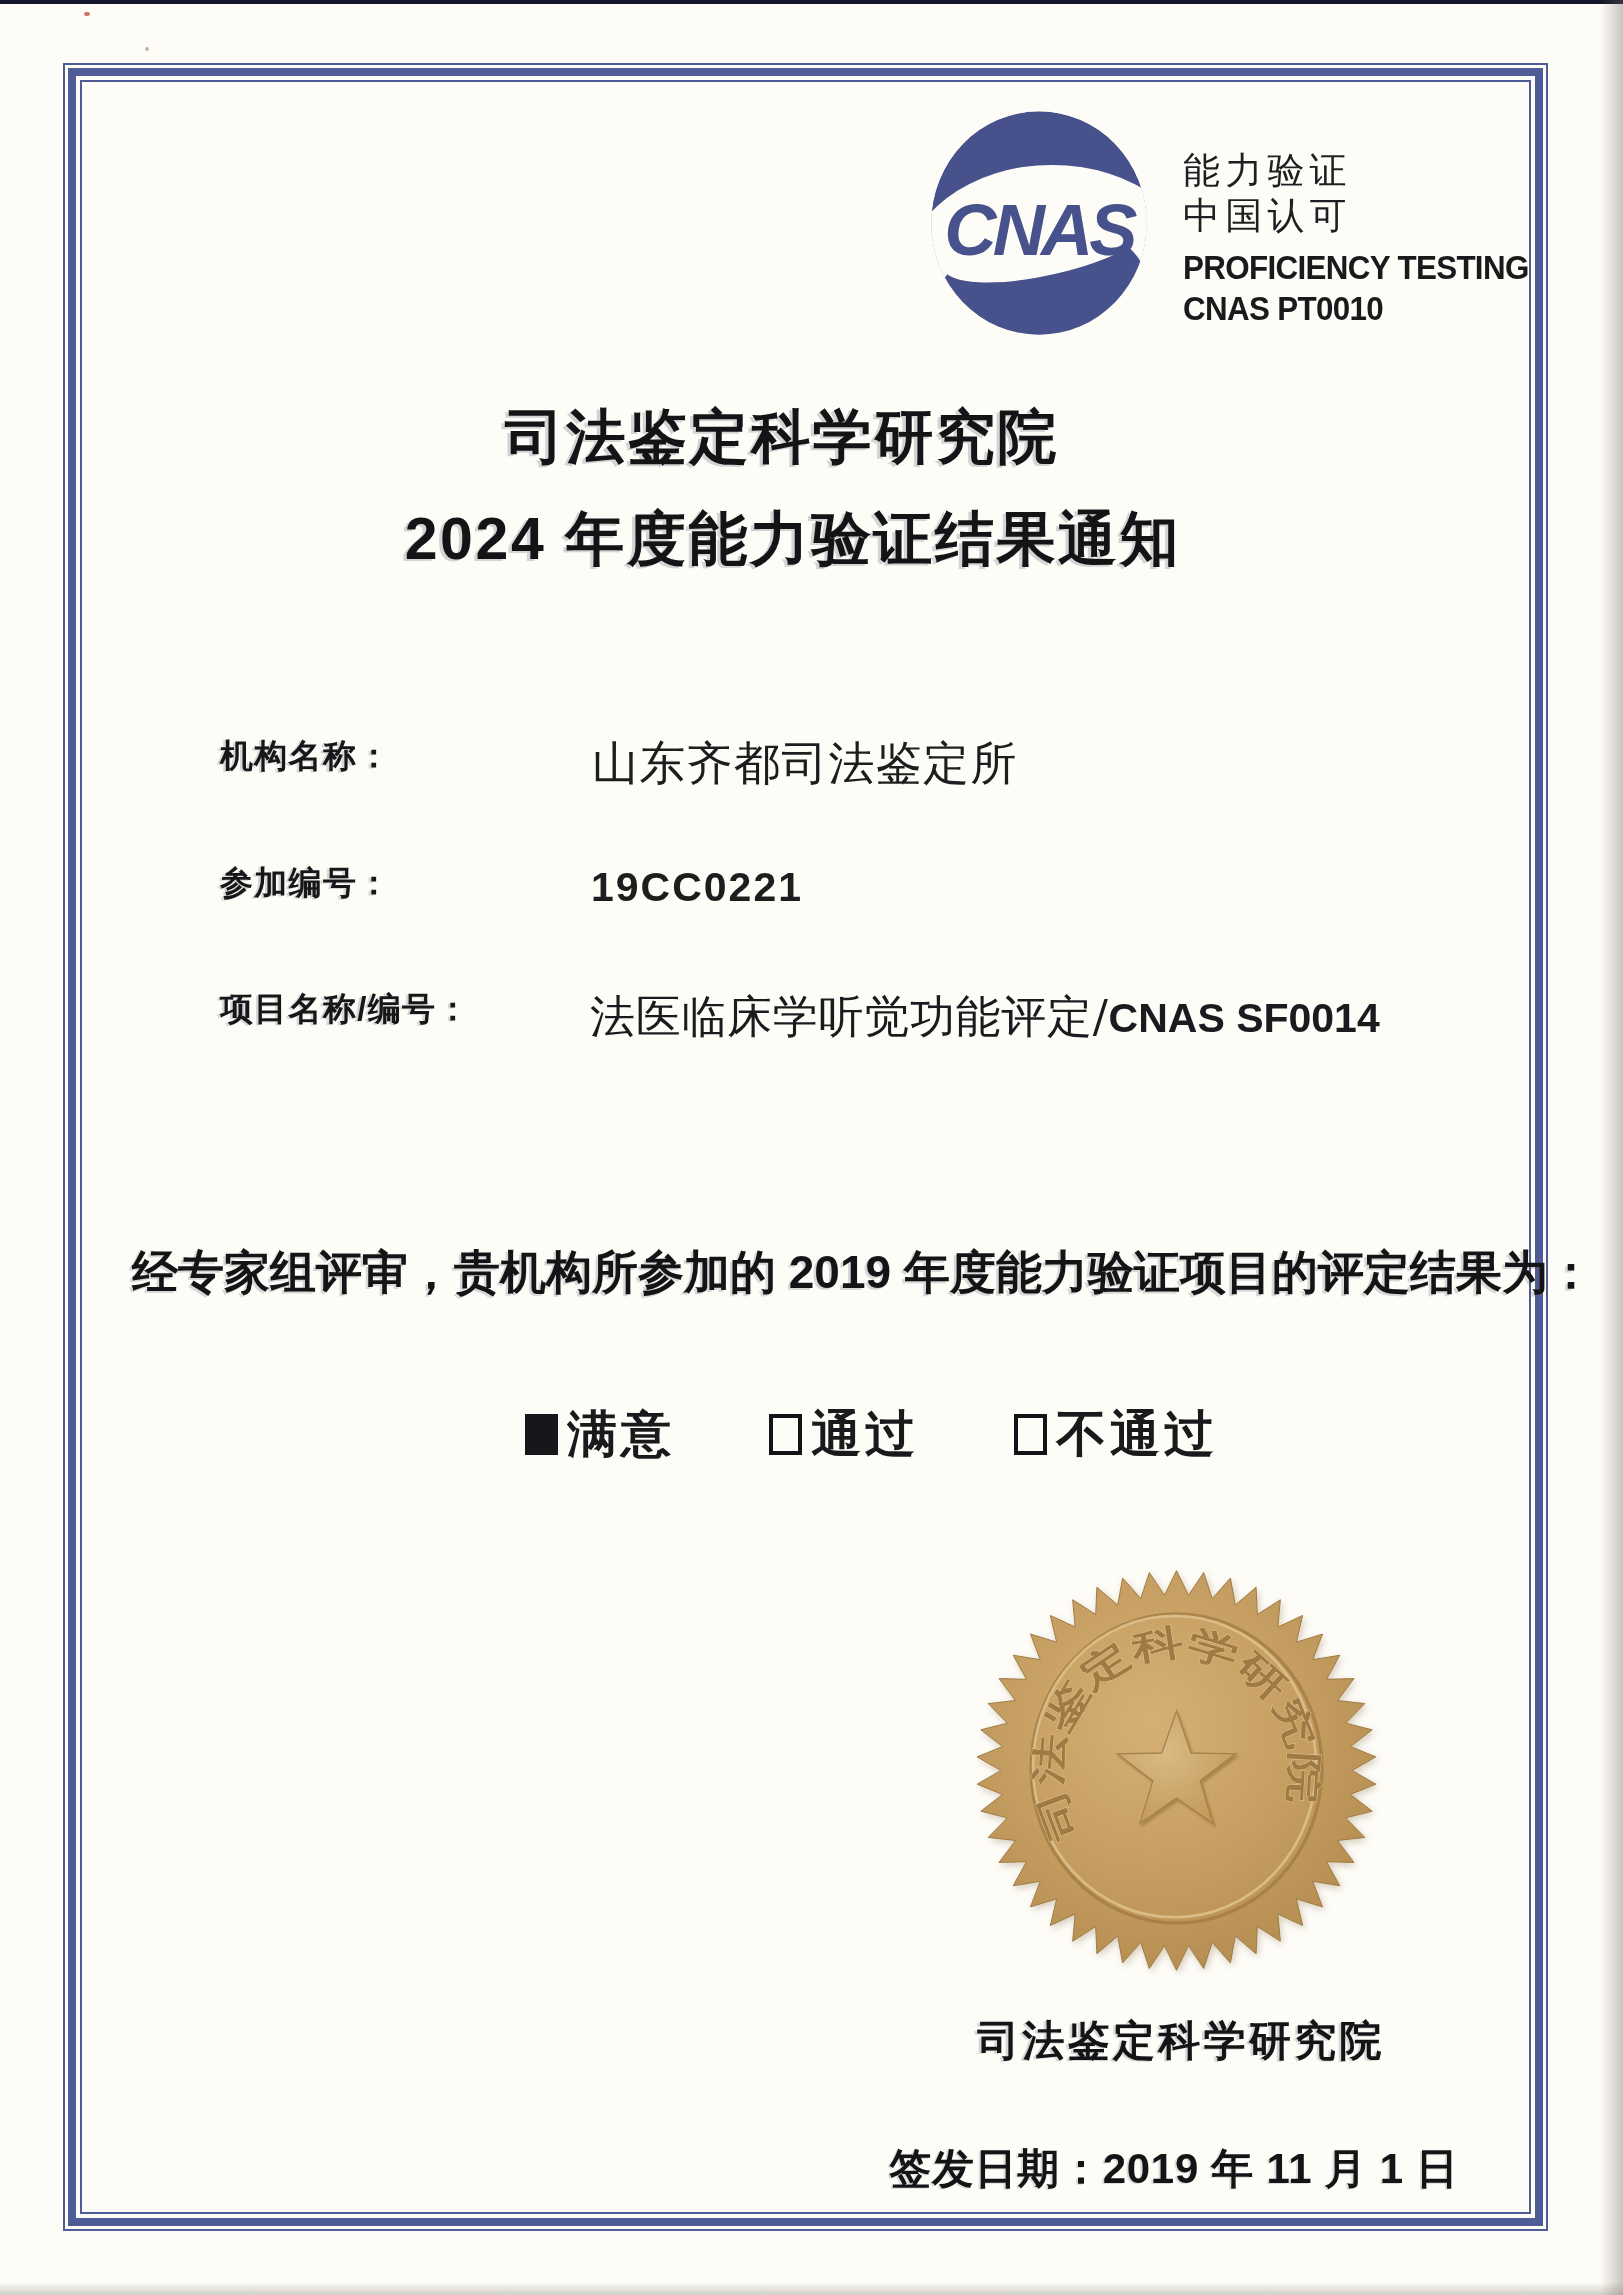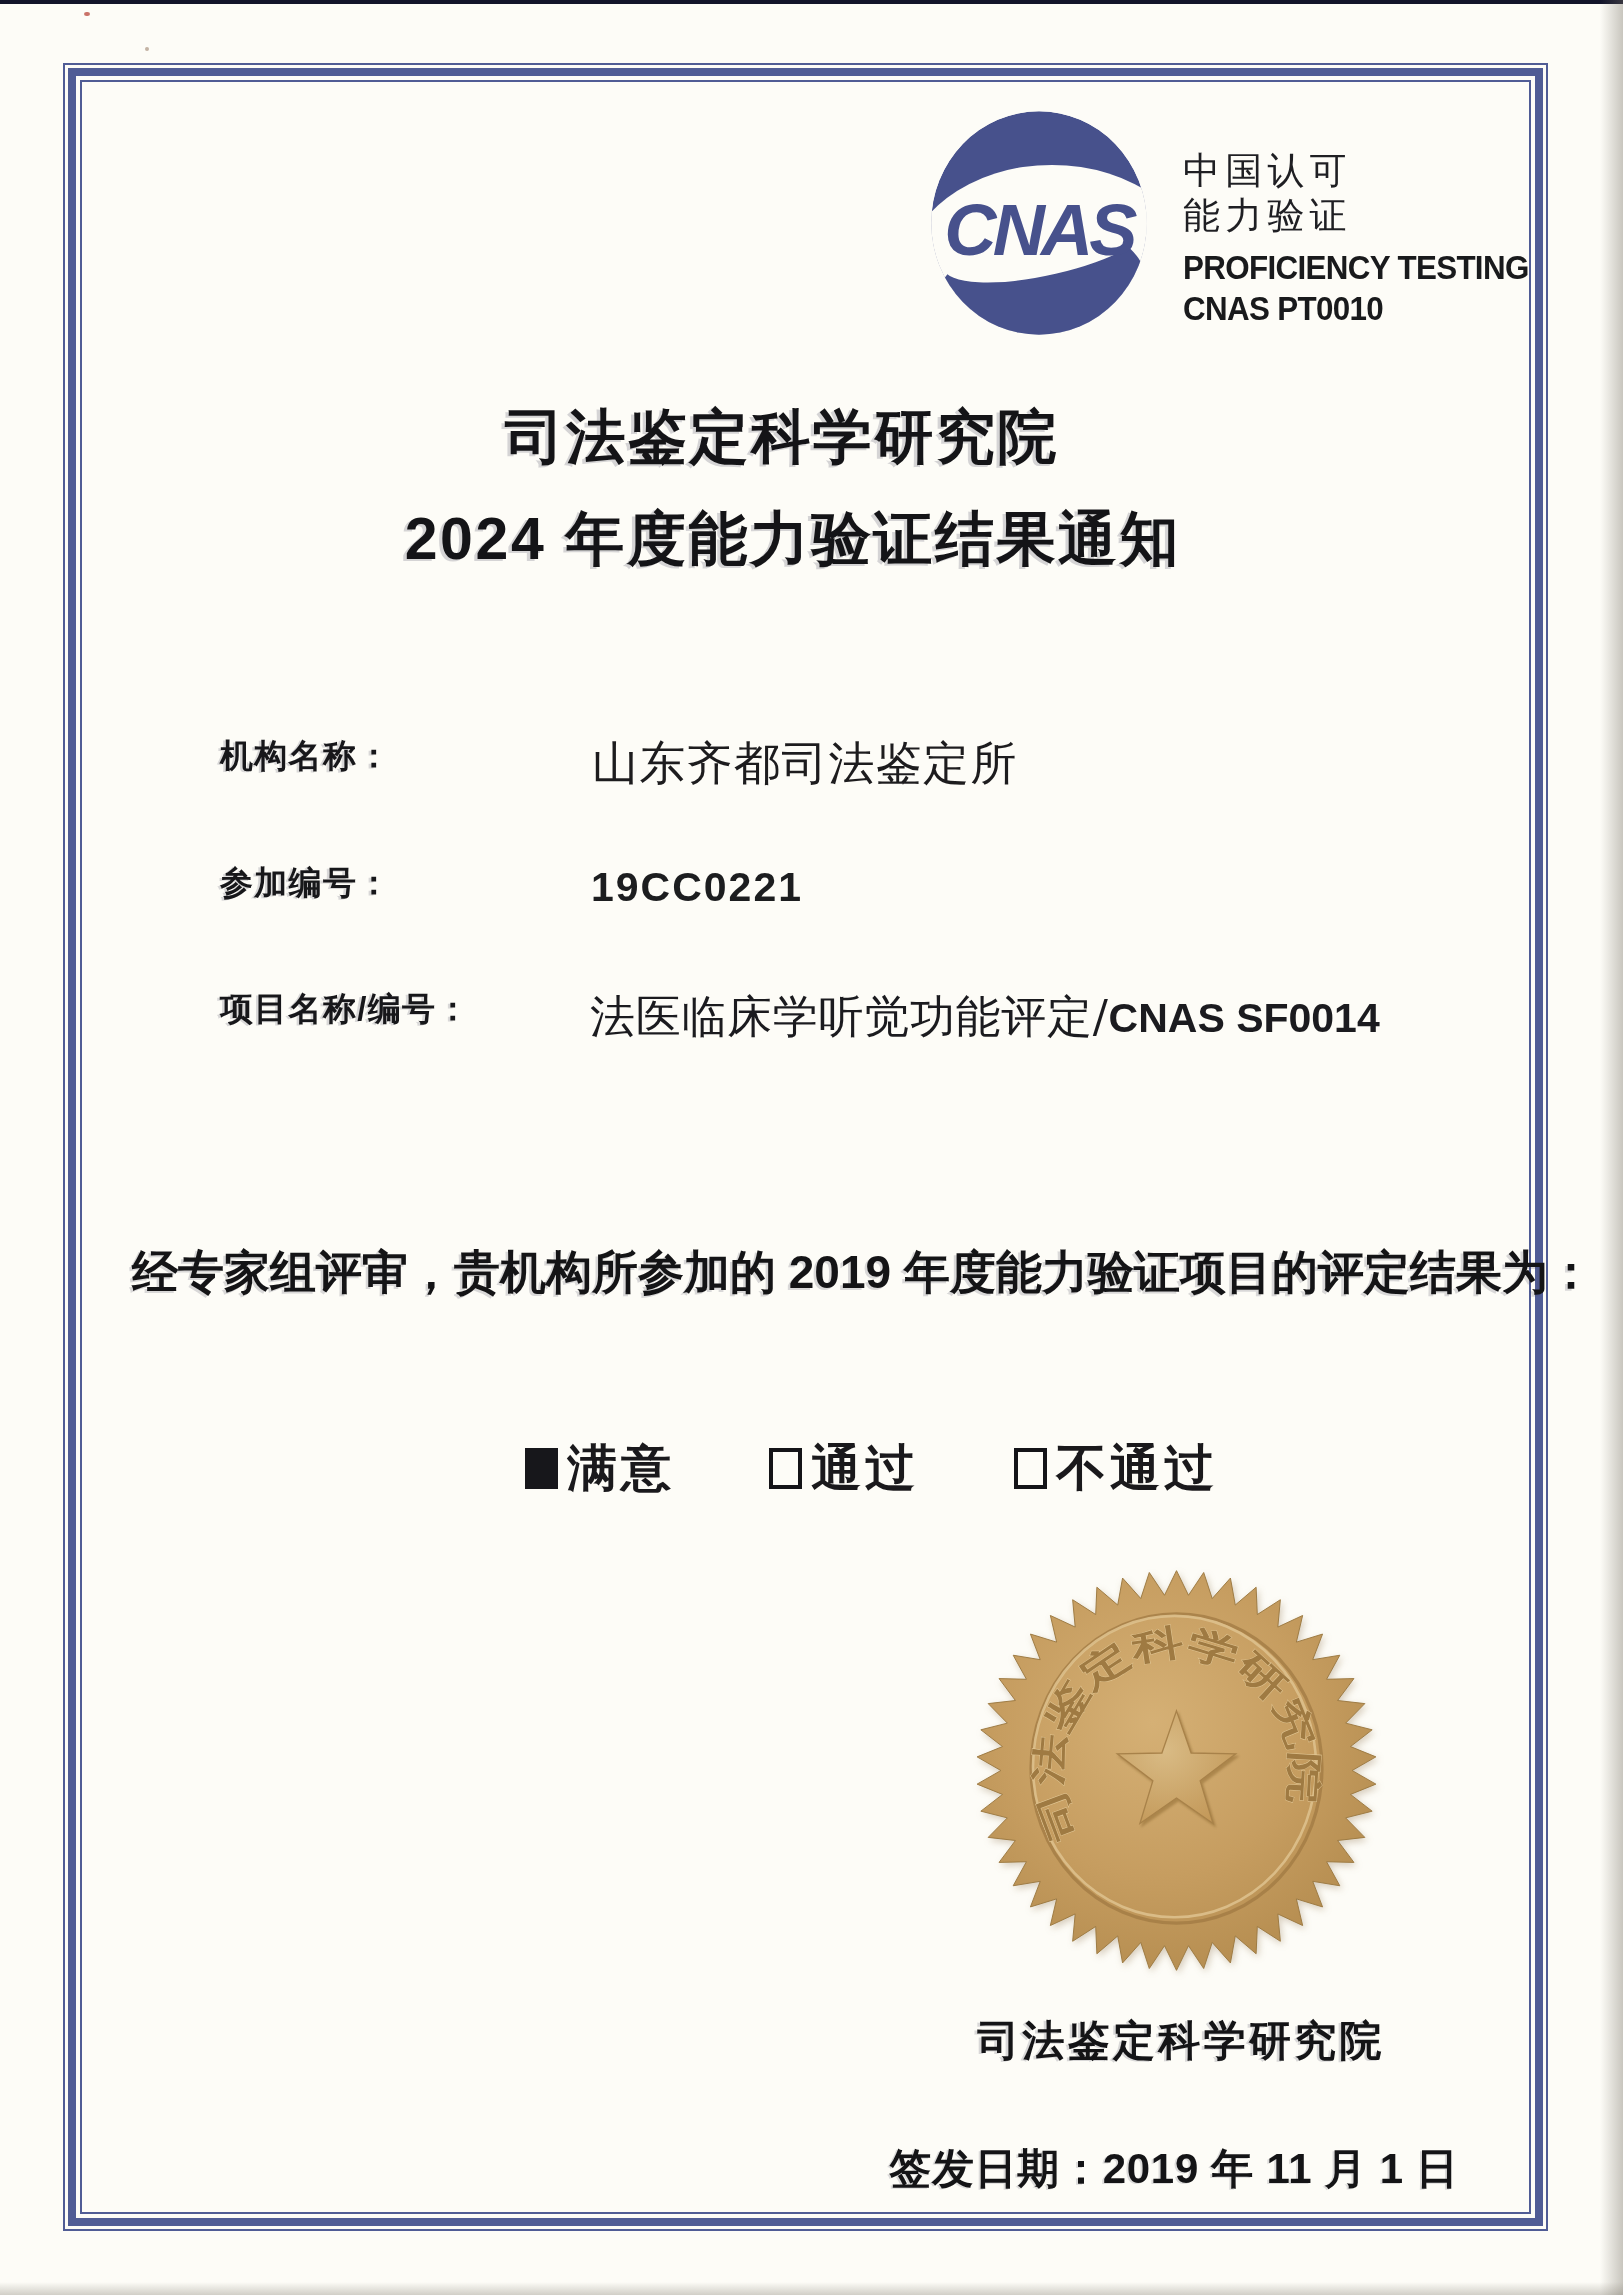--- a/index.html
+++ b/index.html
@@ -54,21 +54,21 @@
   .f-value-mix{position:absolute;top:0;white-space:nowrap;}
   .f-value-mix .cn{font-family:"DejaVu Serif","Liberation Serif",serif;font-size:45px;letter-spacing:0.7px;}
   .f-value-mix .en{font-size:41px;font-weight:bold;letter-spacing:0;}
 
   
   .statement{position:absolute;left:132px;top:1242px;width:1388px;font-size:46px;
     font-weight:bold;color:#141416;letter-spacing:0;white-space:nowrap;
     text-shadow:-2.6px 2px 0 rgba(75,75,95,.20);text-align:center;}
 
   
-  .option{position:absolute;top:1435px;display:flex;align-items:center;gap:9.2px;padding-left:37px;}
+  .option{position:absolute;top:1401px;display:flex;align-items:center;gap:9.2px;padding-left:37px;}
   .cbox{width:33px;height:41px;border:4.6px solid #141418;box-sizing:border-box;background:transparent;}
   .cbox.filled{background:#17171b;border-color:#17171b;}
   .olabel{font-family:"DejaVu Serif","Liberation Serif",serif;font-weight:bold;
     font-size:50px;color:#1a191c;letter-spacing:3.9px;white-space:nowrap;}
 
   
   .seal{position:absolute;left:976px;top:1570px;width:401px;height:401px;
     filter:drop-shadow(2px 3.3px 3.9px rgba(130,100,55,.30));}
 
   
@@ -103,22 +103,22 @@
     <g clip-path="url(#cnasClip)">
       <ellipse cx="0" cy="0" rx="167" ry="173" fill="#47518c"></ellipse>
       <ellipse cx="20" cy="85" rx="230" ry="175" fill="#fdfcf7"></ellipse>
       <ellipse cx="0" cy="125" rx="172" ry="118" fill="#47518c" transform="rotate(-15 0 125)"></ellipse>
       <ellipse cx="15" cy="32" rx="168" ry="48" fill="#fdfcf7" transform="rotate(-13 15 32)"></ellipse>
     </g>
     <text x="0" y="50" text-anchor="middle" font-family="&quot;Liberation Sans&quot;,&quot;DejaVu Sans&quot;,sans-serif" font-weight="bold" font-style="italic" font-size="112" letter-spacing="-6" fill="#47518c">CNAS</text>
   </svg>
 
   <div class="accr-block">
+    <div class="accr-cn">能力验证</div>
     <div class="accr-cn">中国认可</div>
-    <div class="accr-cn">能力验证</div>
     <div class="accr-en first">PROFICIENCY TESTING</div>
     <div class="accr-en">CNAS PT0010</div>
   </div>
 
   <div class="title1">司法鉴定科学研究院</div>
   <div class="title2">2024 年度能力验证结果通知</div>
 
   <div class="field-row" style="top:734px">
     <span class="f-label">机构名称：</span>
     <span class="f-value-kai kai" style="left:592px">山东齐都司法鉴定所</span>

